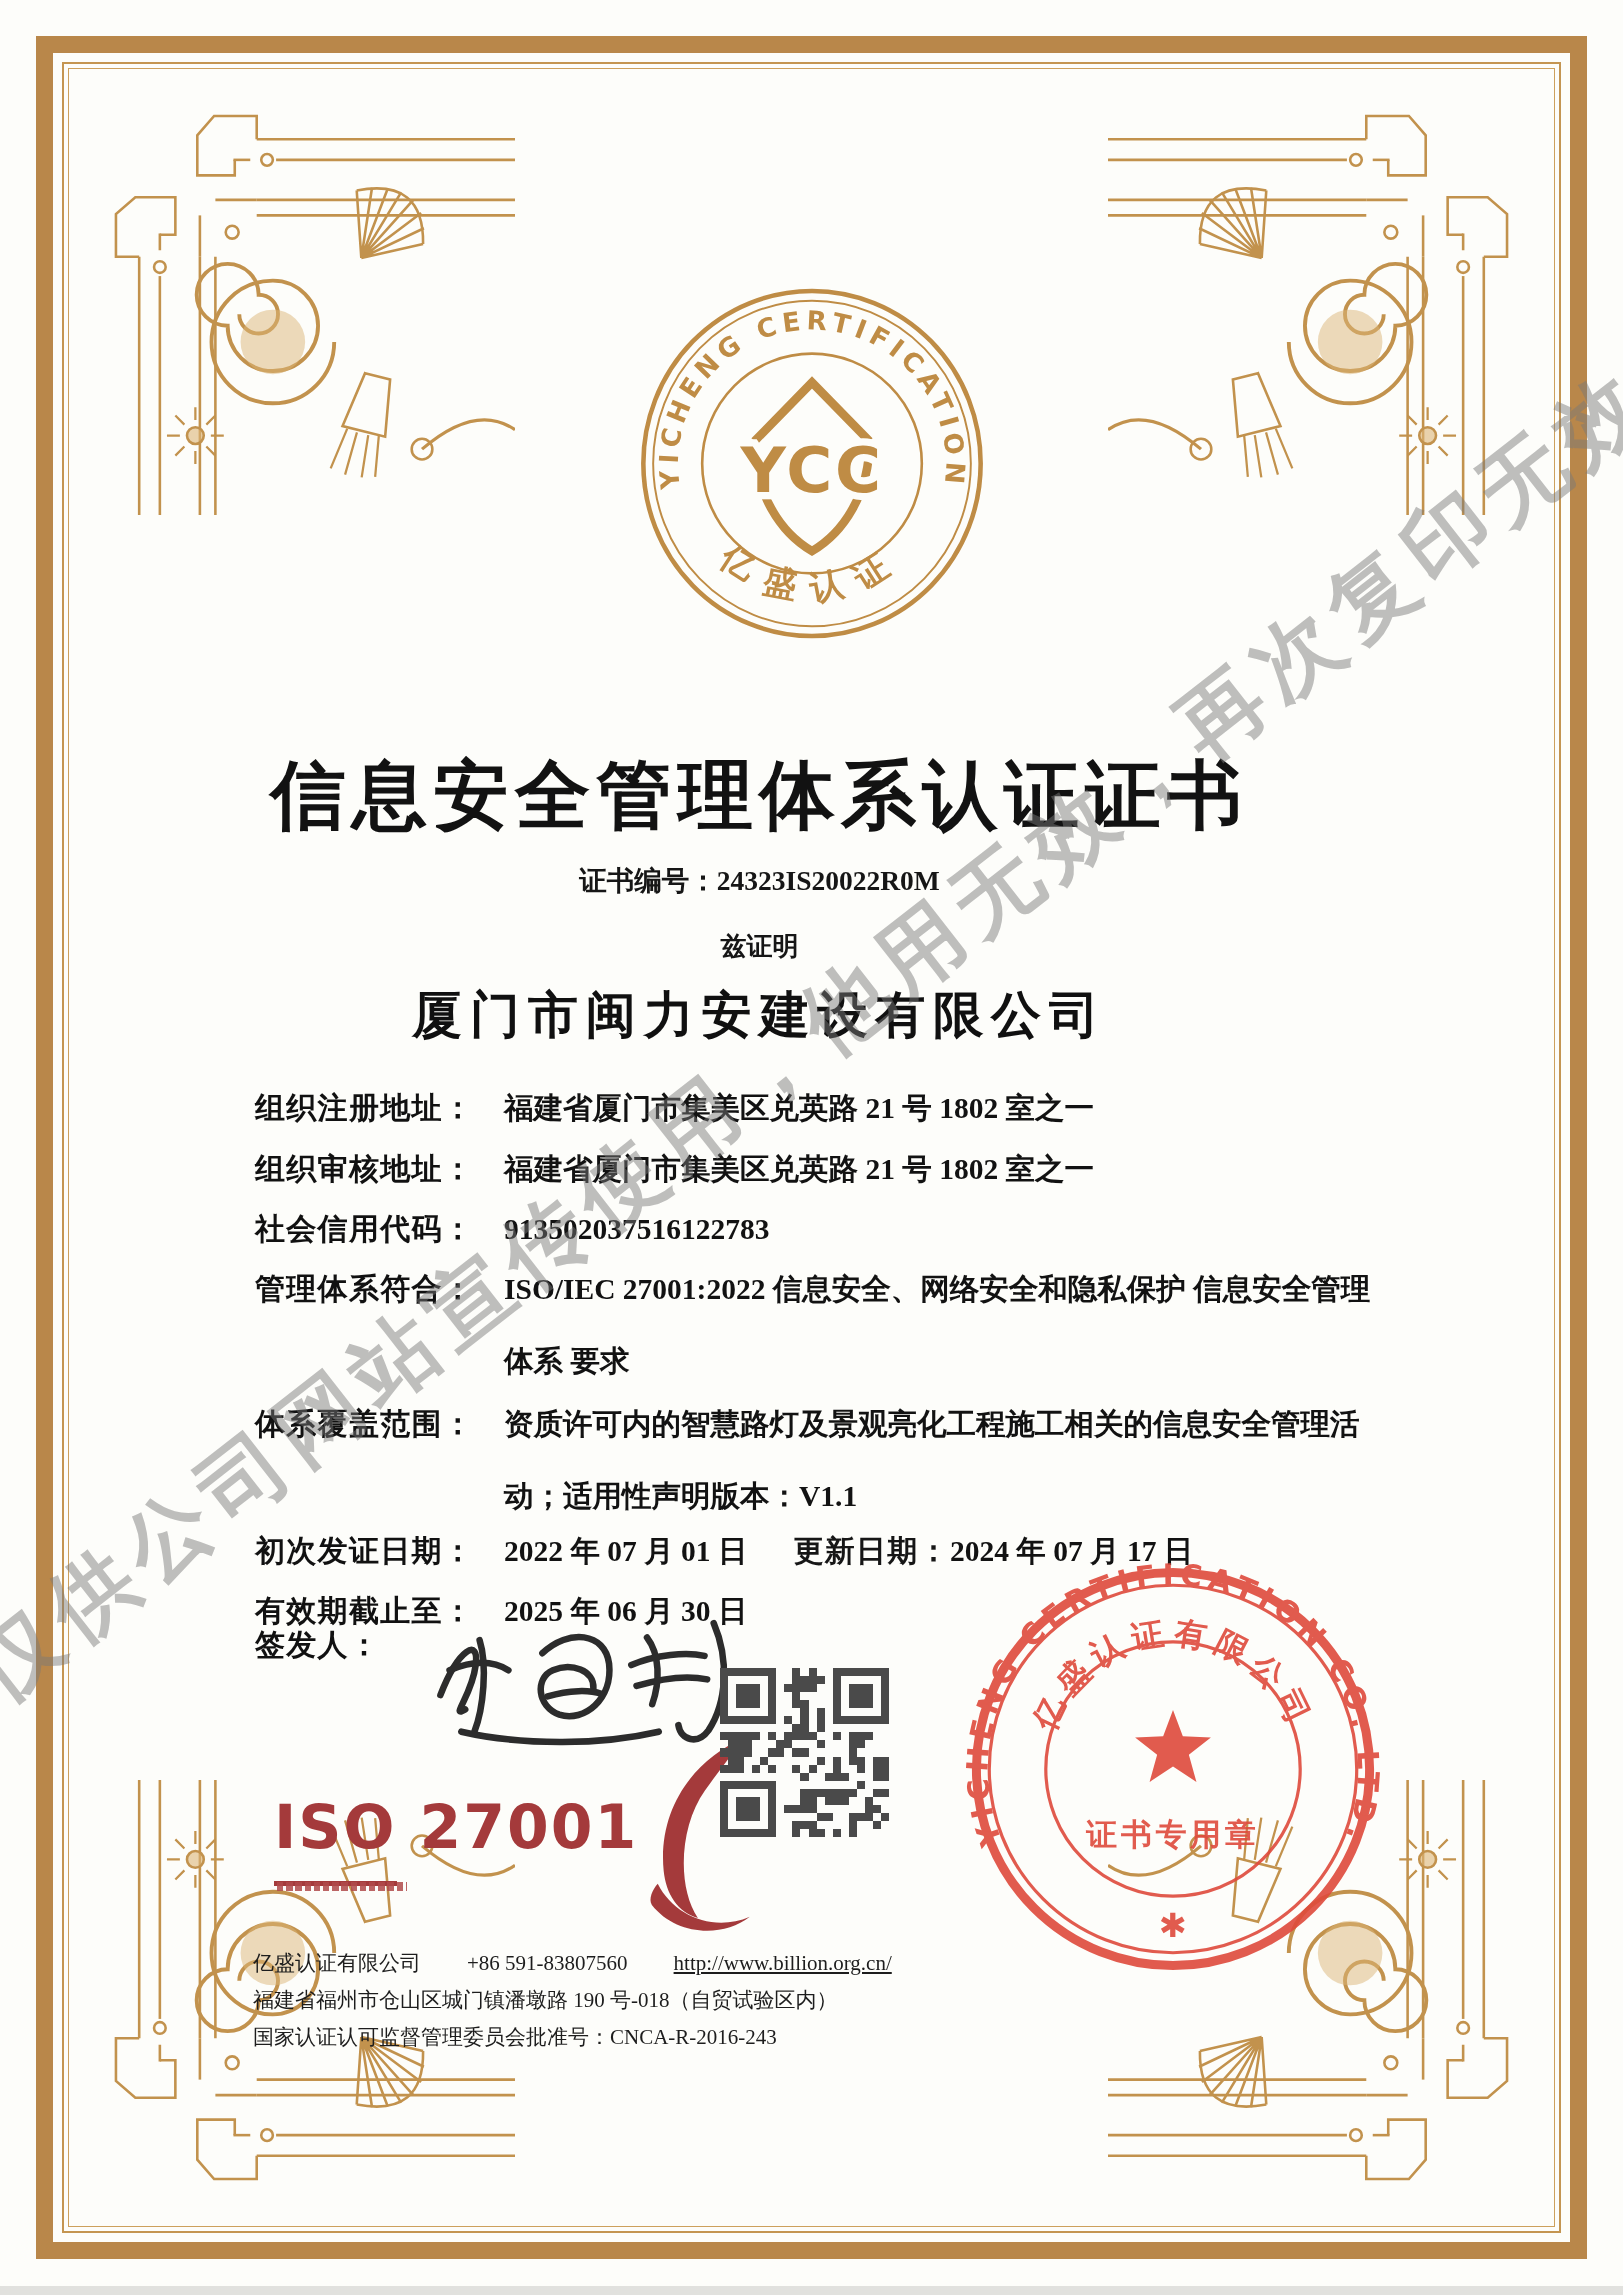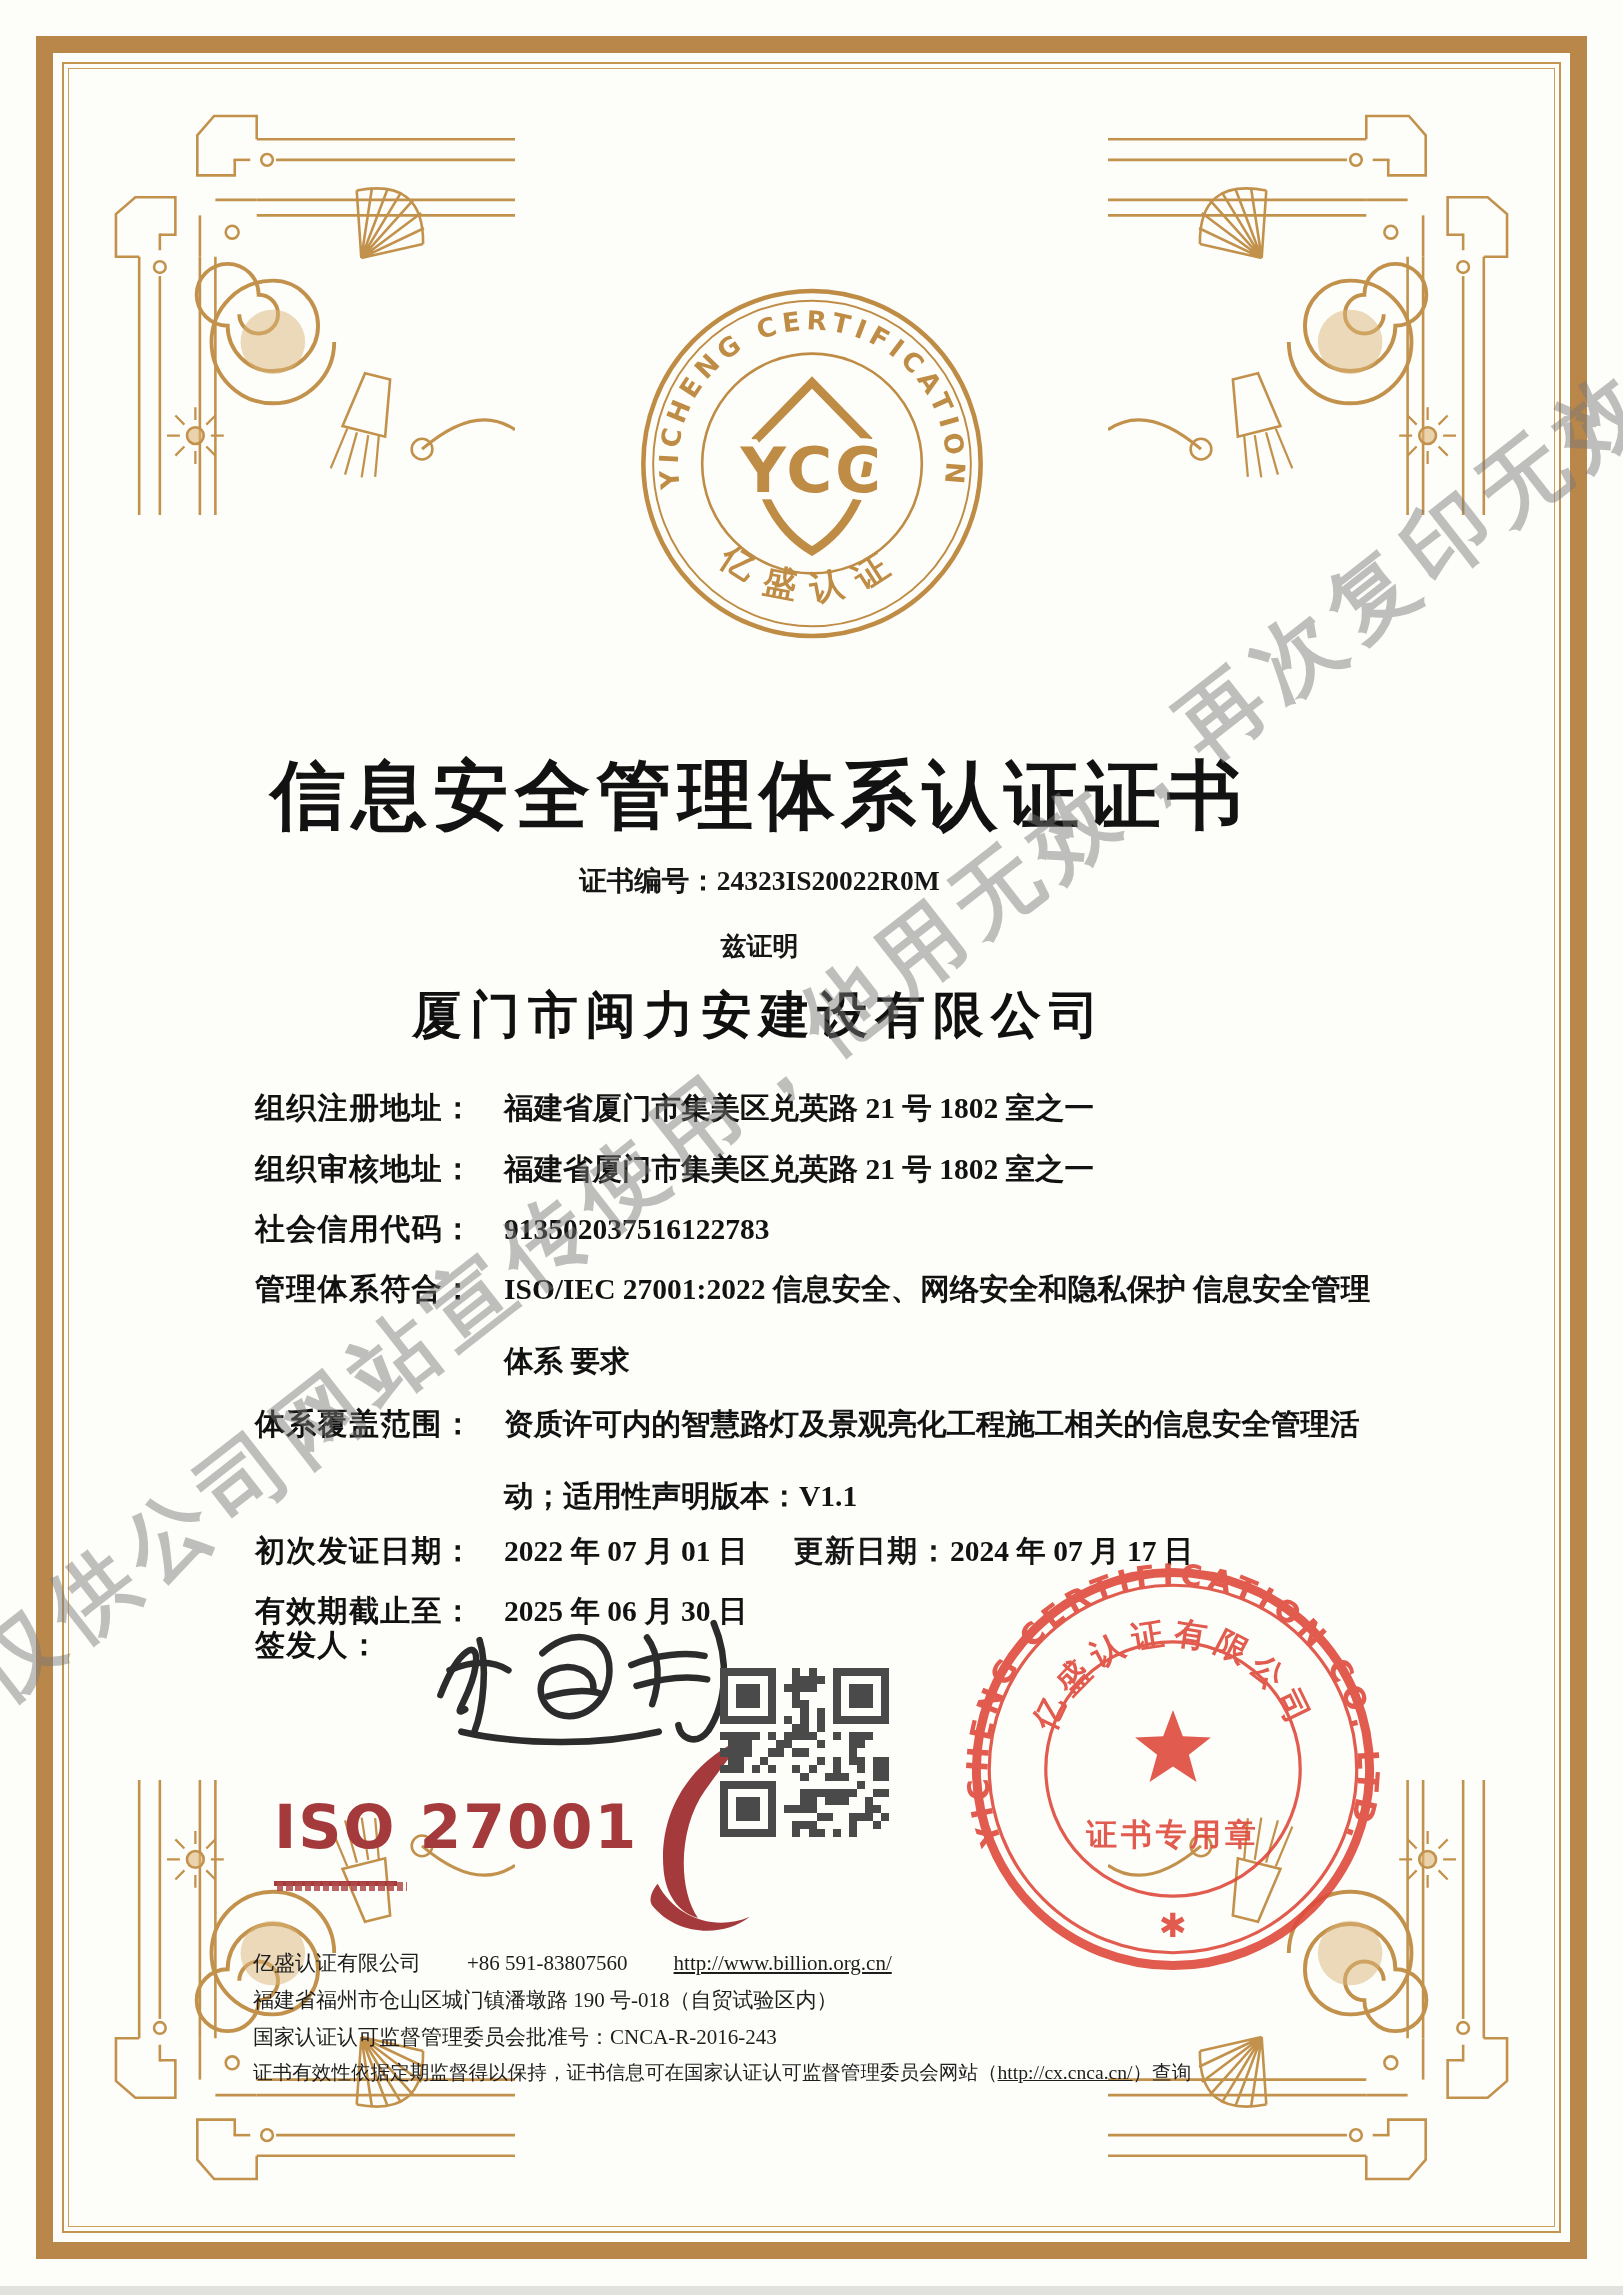--- a/index.html
+++ b/index.html
@@ -470,19 +470,16 @@
     <polygon fill="#df4a3c" points="0,-92 15.3,-51 59,-49.2 24.7,-22 36.5,20.2 0,-4 -36.5,20.2 -24.7,-22 -59,-49.2 -15.3,-51"></polygon>
     <text y="118" text-anchor="middle" font-size="48" font-weight="bold" fill="#df4a3c" letter-spacing="6">证书专用章</text>
     <text y="262" text-anchor="middle" font-size="52" fill="#df4a3c">✱</text>
   </svg>
 
   <div class="footer-line f1">
     <span>亿盛认证有限公司</span><span class="f-gap"></span><span>+86 591-83807560</span><span class="f-gap"></span><span class="f-link">http://www.billion.org.cn/</span>
   </div>
   <div class="footer-line f2">福建省福州市仓山区城门镇潘墩路 190 号-018（自贸试验区内）</div>
   <div class="footer-line f3">国家认证认可监督管理委员会批准号：CNCA-R-2016-243</div>
-  <div class="footer-line f4">
-    <span>证书有效性依据定期监督得以保持，证书信息可在国家认证认可监督管理委员会网站（</span><span class="f-link">http://cx.cnca.cn/</span><span>）查询</span>
-  </div>
 
   <div class="scan-strip"></div>
 </div>
 
 
 </body></html>

